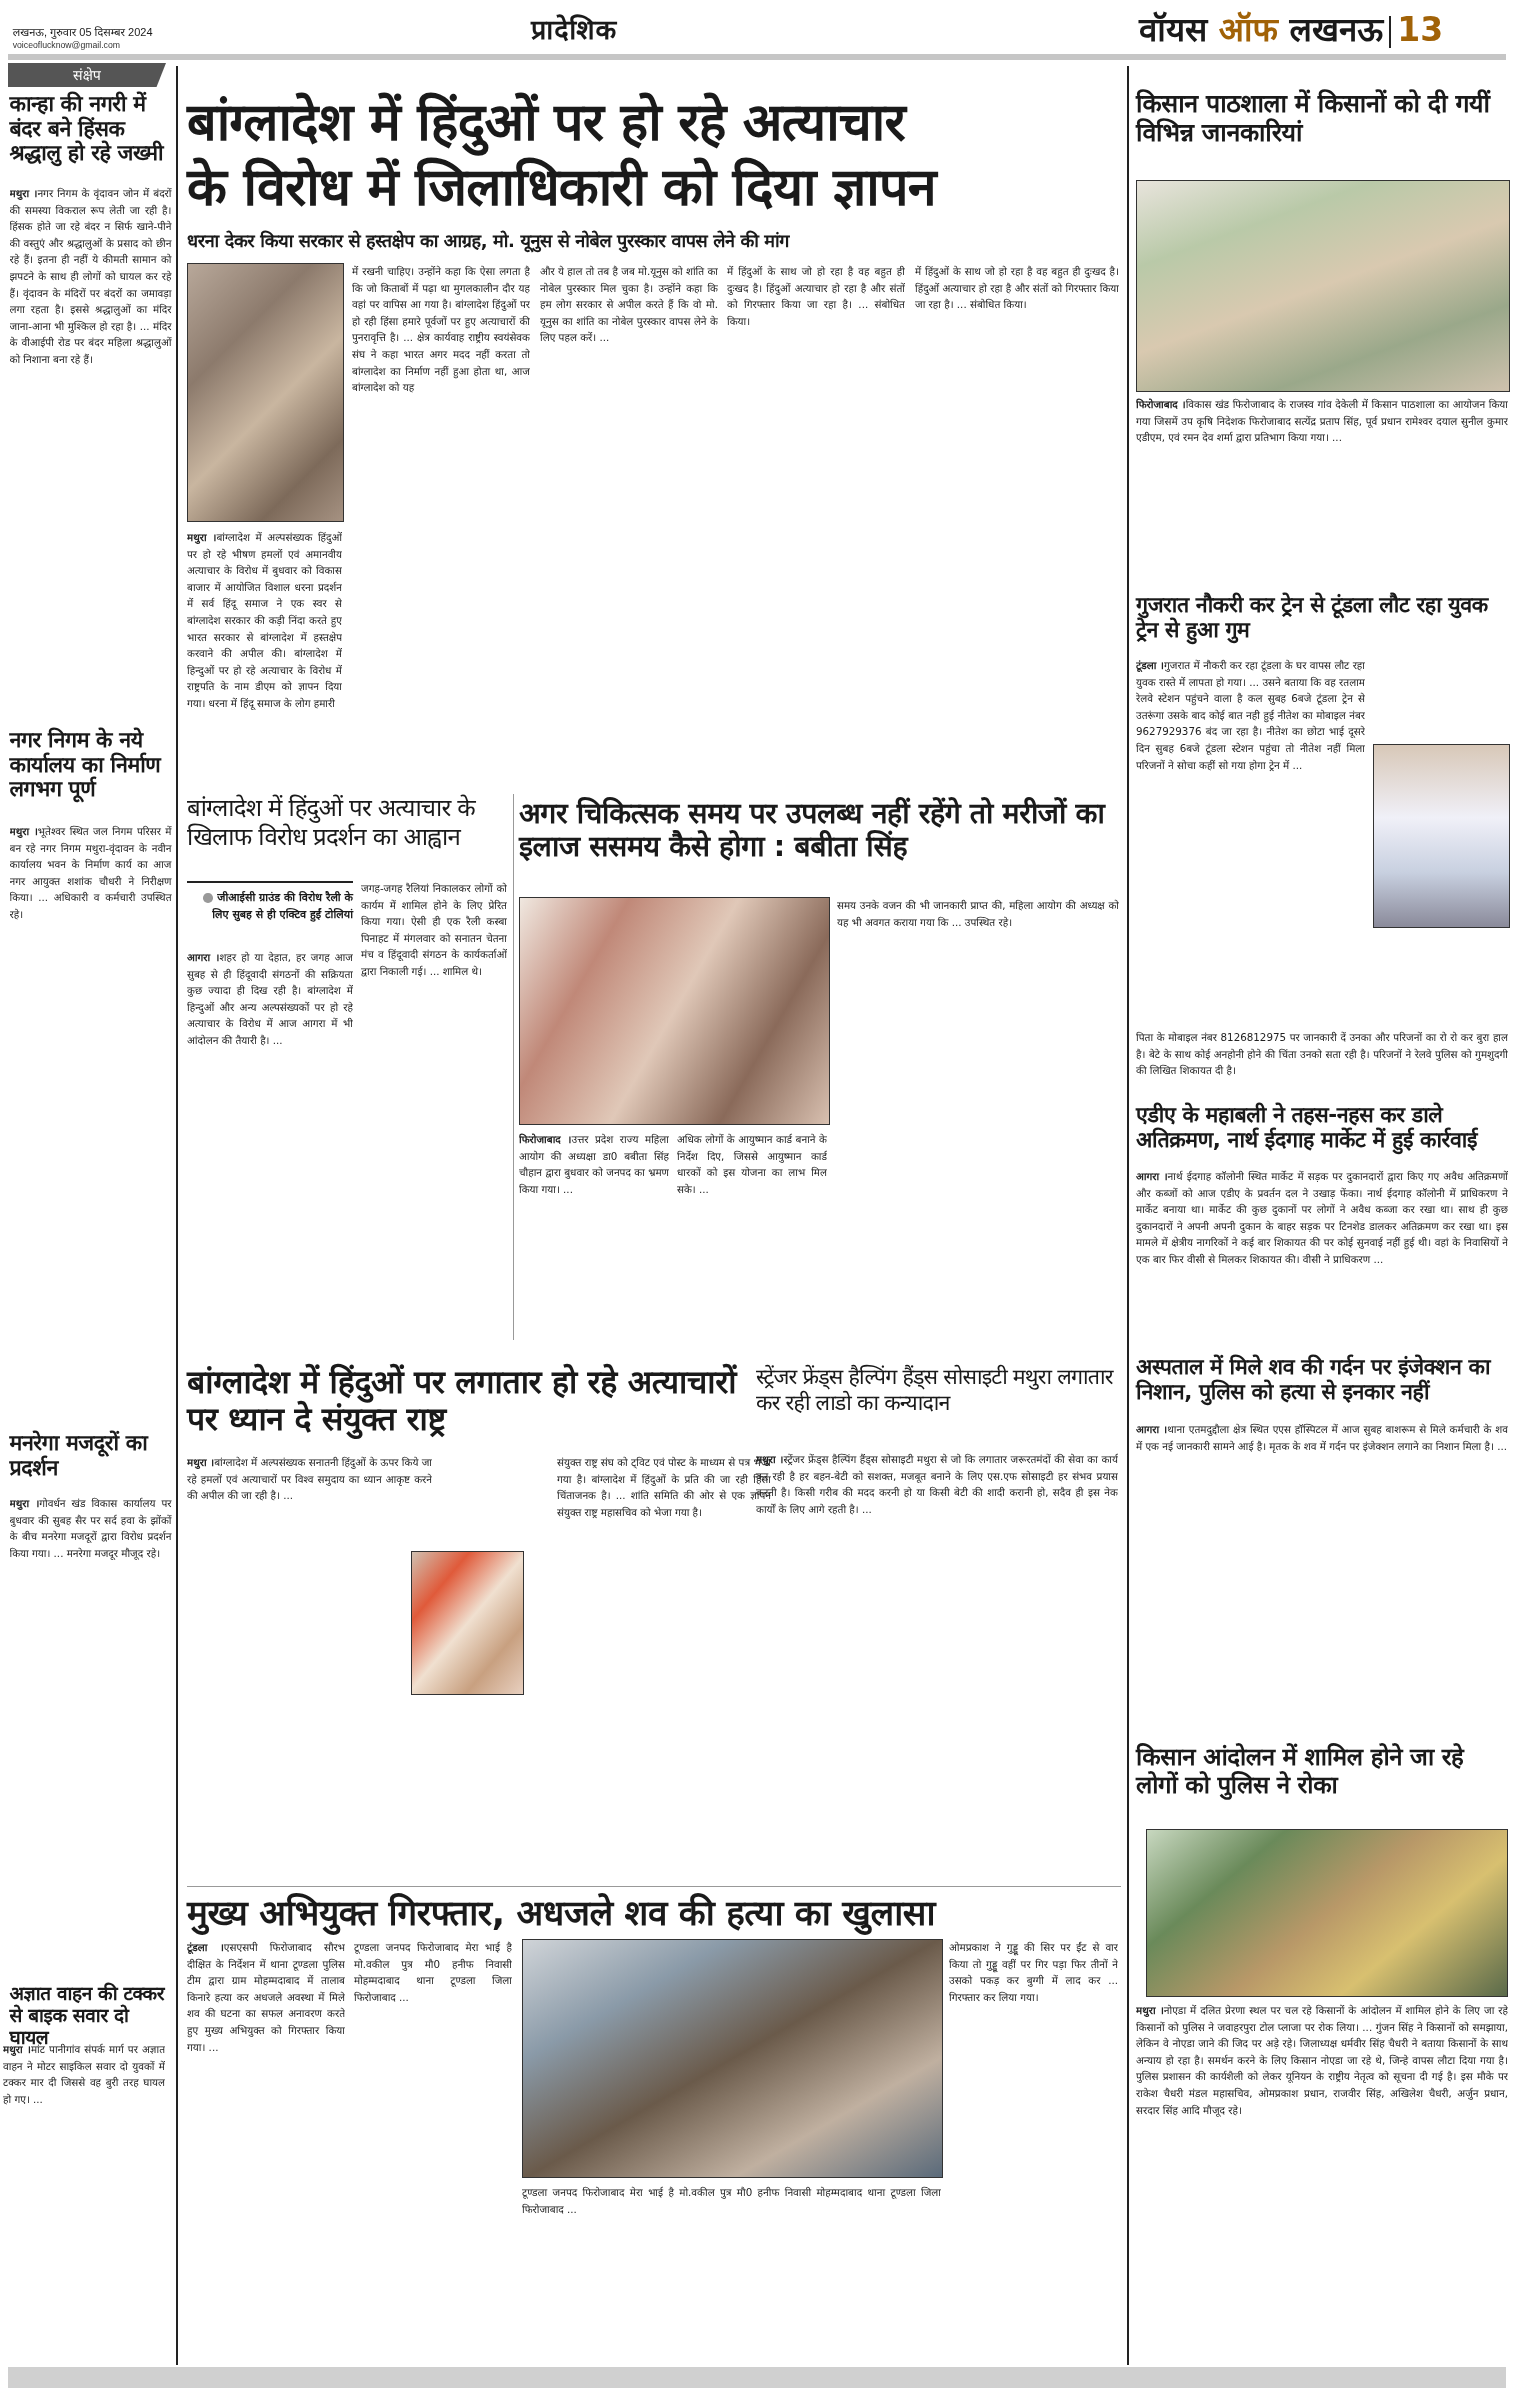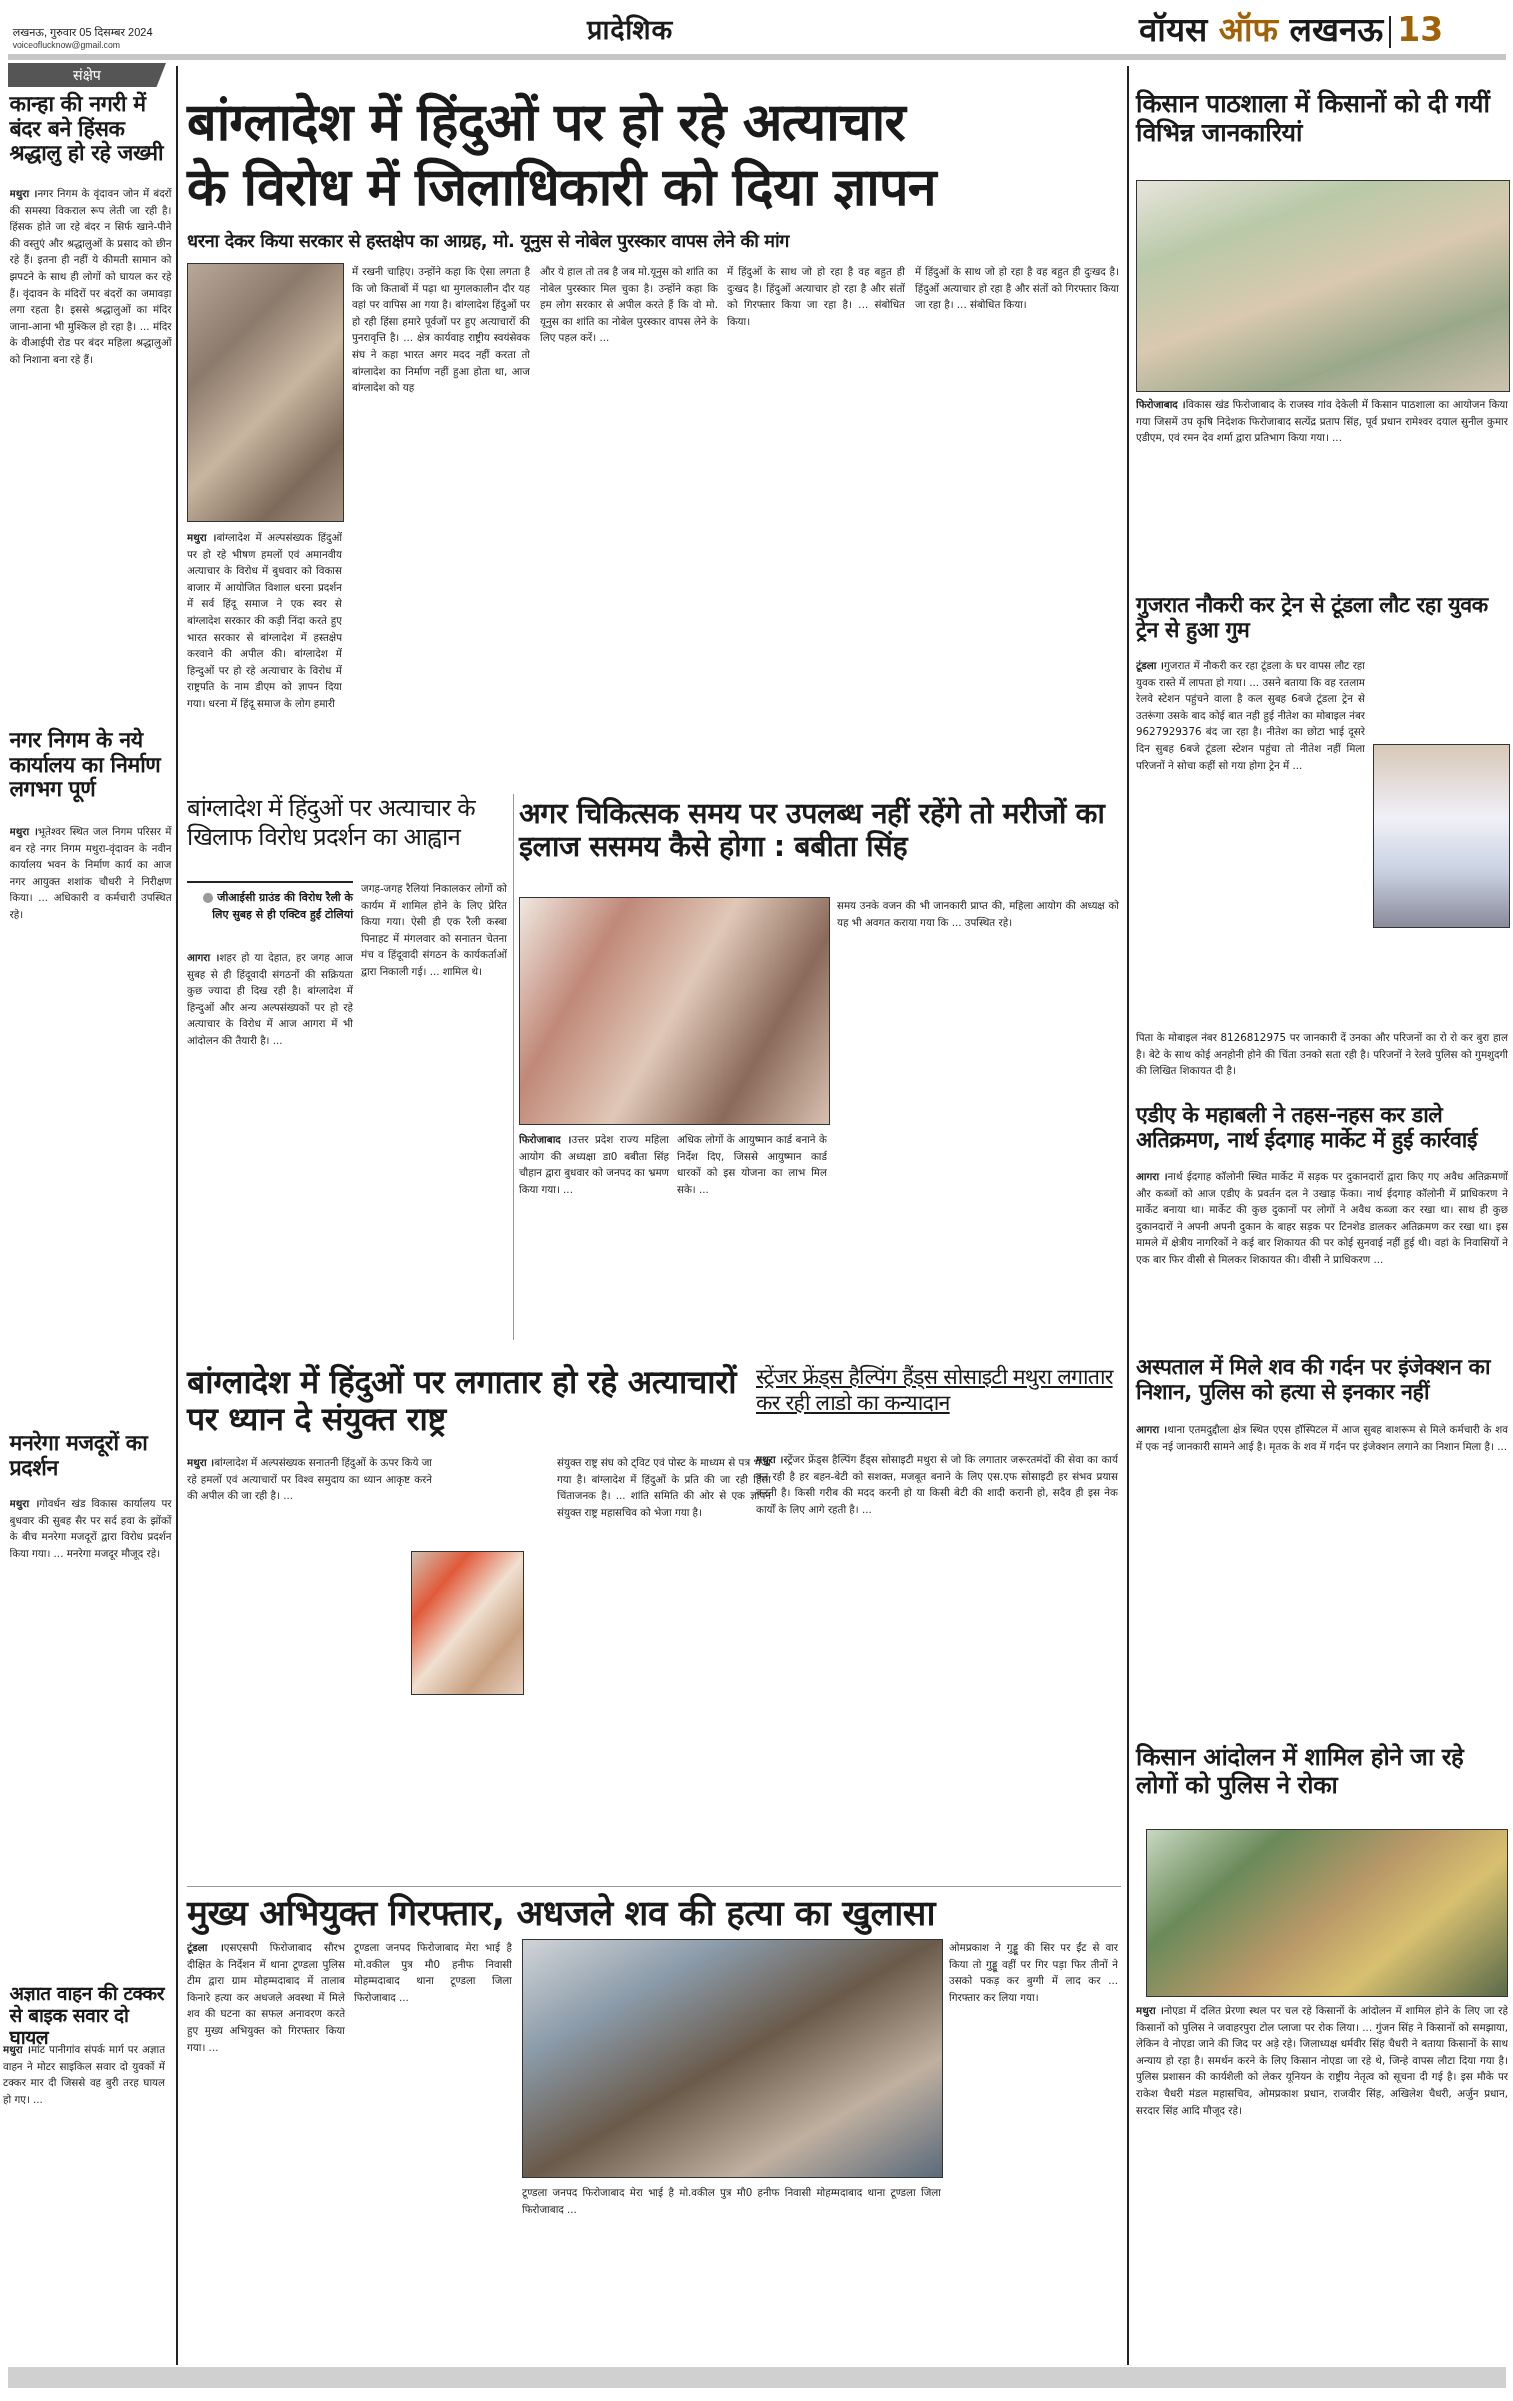--- a/index.html
+++ b/index.html
@@ -1,20 +1,20 @@
 <!DOCTYPE html>
 <html style="font-size:12.7px"><head>
 <meta charset="utf-8">
 <style>
   html,body{margin:0;padding:0;background:#ffffff;}
   body{width:1514px;height:2401px;position:relative;overflow:hidden;font-family:"DejaVu Sans","Liberation Sans",sans-serif;color:#1a1a1a;}
   .abs{position:absolute;}
   .date{left:12.7px;top:24px;font-size:11px;font-family:"Liberation Sans",sans-serif;}
   .email{left:12.7px;top:40px;font-size:8.7px;color:#333;font-family:"Liberation Sans",sans-serif;}
-  .section{left:475px;top:9.5px;width:198px;text-align:right;font-size:27px;font-weight:bold;letter-spacing:0.8px;font-family:"DejaVu Sans",sans-serif;}
+  .section{left:475px;top:9.5px;width:198px;text-align:center;font-size:27px;font-weight:bold;letter-spacing:0.8px;font-family:"DejaVu Sans",sans-serif;}
   .brand{left:1139px;top:6.3px;font-size:33px;font-weight:bold;font-family:"DejaVu Sans",sans-serif;}
   .brand .b2{color:#a16207;}
   .brand .sep{display:inline-block;width:1.6px;height:32px;background:#222;vertical-align:middle;margin:0 6.3px;}
   .brand .pg{color:#a16207;}
   .topbar{left:8px;top:54px;width:1498px;height:6.3px;background:#c6c6c6;}
   .botbar{left:8px;top:2367px;width:1498px;height:20.6px;background:#d0d0d0;}
   .vline{width:2.4px;background:#222;}
   .hline{height:1.6px;background:#222;}
   .label-box{left:8px;top:63px;width:158px;height:24px;background:#555;color:#fff;font-size:14.2px;text-align:center;line-height:24px;clip-path:polygon(0 0,100% 0,94% 100%,0 100%);}
   .head-xl{font-weight:bold;line-height:1.12;font-family:"DejaVu Sans",sans-serif;letter-spacing:-0.8px;}
@@ -82,21 +82,21 @@
 <div class="abs photo p3" style="left:519px;top:897px;width:309px;height:226px;"></div>
 <div class="abs body" style="left:519px;top:1131px;width:150px;height:206px;"><b>फिरोजाबाद ।</b><span>उत्तर प्रदेश राज्य महिला आयोग की अध्यक्षा डा0 बबीता सिंह चौहान द्वारा बुधवार को जनपद का भ्रमण किया गया। ...</span></div>
 <div class="abs body" style="left:677px;top:1131px;width:150px;height:206px;">अधिक लोगों के आयुष्मान कार्ड बनाने के निर्देश दिए, जिससे आयुष्मान कार्ड धारकों को इस योजना का लाभ मिल सके। ...</div>
 <div class="abs body" style="left:837px;top:897px;width:282px;height:440px;">समय उनके वजन की भी जानकारी प्राप्त की, महिला आयोग की अध्यक्ष को यह भी अवगत कराया गया कि ... उपस्थित रहे।</div>
 
 <div class="abs head-l" style="left:187px;top:1364px;width:554px;font-size:32px;">बांग्लादेश में हिंदुओं पर लगातार हो रहे अत्याचारों पर ध्यान दे संयुक्त राष्ट्र</div>
 <div class="abs body" style="left:187px;top:1454px;width:245px;height:427px;"><b>मथुरा ।</b><span>बांग्लादेश में अल्पसंख्यक सनातनी हिंदुओं के ऊपर किये जा रहे हमलों एवं अत्याचारों पर विश्व समुदाय का ध्यान आकृष्ट करने की अपील की जा रही है। ...</span></div>
 <div class="abs photo p5" style="left:411px;top:1551px;width:111px;height:142px;"></div>
 <div class="abs body" style="left:529px;top:1454px;width:214px;height:427px;margin-left:28px;">संयुक्त राष्ट्र संघ को ट्विट एवं पोस्ट के माध्यम से पत्र भेजा गया है। बांग्लादेश में हिंदुओं के प्रति की जा रही हिंसा चिंताजनक है। ... शांति समिति की ओर से एक ज्ञापन संयुक्त राष्ट्र महासचिव को भेजा गया है।</div>
 
-<div class="abs head-thin" style="left:756px;top:1364px;width:364px;font-size:21.4px;text-decoration:underline;">स्ट्रेंजर फ्रेंड्स हैल्पिंग हैंड्स सोसाइटी मथुरा लगातार कर रही लाडो का कन्यादान</div>
+<div class="abs head-thin" style="left:756px;top:1364px;width:364px;font-size:21.4px;">स्ट्रेंजर फ्रेंड्स हैल्पिंग हैंड्स सोसाइटी मथुरा लगातार कर रही लाडो का कन्यादान</div>
 <div class="abs body" style="left:756px;top:1451px;width:362px;height:427px;"><b>मथुरा ।</b><span>स्ट्रेंजर फ्रेंड्स हैल्पिंग हैंड्स सोसाइटी मथुरा से जो कि लगातार जरूरतमंदों की सेवा का कार्य कर रही है हर बहन-बेटी को सशक्त, मजबूत बनाने के लिए एस.एफ सोसाइटी हर संभव प्रयास करती है। किसी गरीब की मदद करनी हो या किसी बेटी की शादी करानी हो, सदैव ही इस नेक कार्यों के लिए आगे रहती है। ...</span></div>
 
 <div class="abs hline" style="left:187px;top:1886px;width:934px;height:0.8px;background:#999;"></div>
 <div class="abs head-l" style="left:187px;top:1893px;width:934px;font-size:35px;">मुख्य अभियुक्त गिरफ्तार, अधजले शव की हत्या का खुलासा</div>
 <div class="abs body" style="left:187px;top:1939px;width:158px;height:423px;"><b>टूंडला ।</b><span>एसएसपी फिरोजाबाद सौरभ दीक्षित के निर्देशन में थाना टूण्डला पुलिस टीम द्वारा ग्राम मोहम्मदाबाद में तालाब किनारे हत्या कर अधजले अवस्था में मिले शव की घटना का सफल अनावरण करते हुए मुख्य अभियुक्त को गिरफ्तार किया गया। ...</span></div>
 <div class="abs body" style="left:354px;top:1939px;width:158px;height:423px;">टूण्डला जनपद फिरोजाबाद मेरा भाई है मो.वकील पुत्र मौ0 हनीफ निवासी मोहम्मदाबाद थाना टूण्डला जिला फिरोजाबाद ... </div>
 <div class="abs photo p6" style="left:522px;top:1939px;width:419px;height:237px;"></div>
 <div class="abs body" style="left:522px;top:2184px;width:419px;height:178px;">टूण्डला जनपद फिरोजाबाद मेरा भाई है मो.वकील पुत्र मौ0 हनीफ निवासी मोहम्मदाबाद थाना टूण्डला जिला फिरोजाबाद ... </div>
 <div class="abs body" style="left:949px;top:1939px;width:169px;height:423px;">ओमप्रकाश ने गुड्डू की सिर पर ईंट से वार किया तो गुड्डू वहीं पर गिर पड़ा फिर तीनों ने उसको पकड़ कर बुग्गी में लाद कर ... गिरफ्तार कर लिया गया।</div>
 

